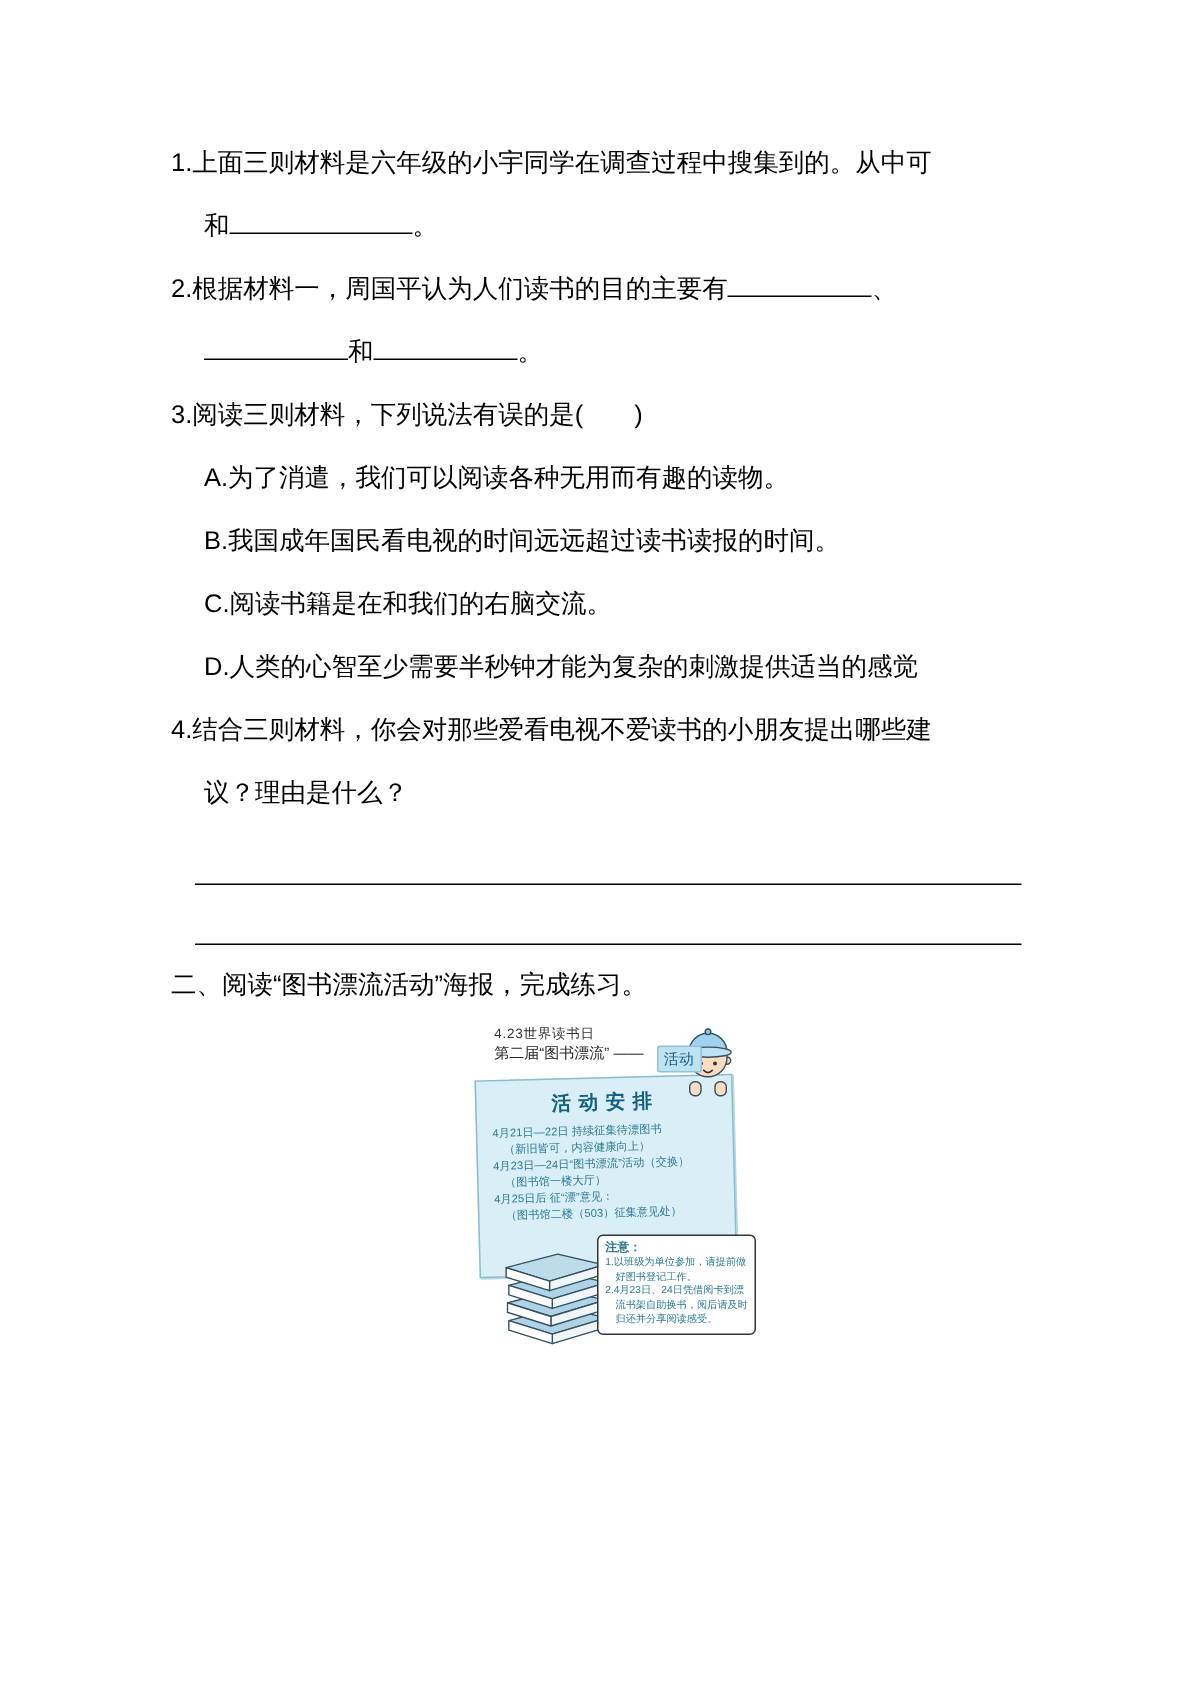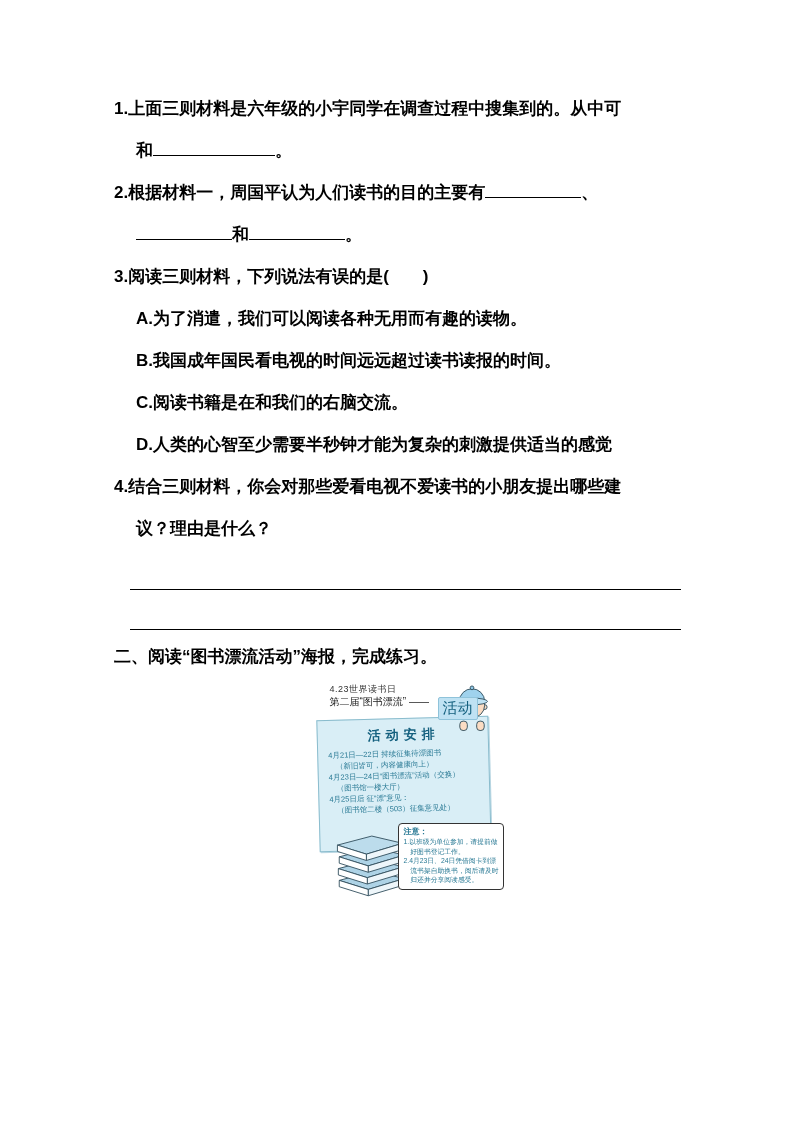--- a/index.html
+++ b/index.html
@@ -3,21 +3,21 @@
 <meta charset="utf-8">
 <style>
   * { margin:0; padding:0; box-sizing:border-box; }
   html,body { background:#fff; }
   body { font-family:"Liberation Sans","DejaVu Sans",sans-serif; color:#000; }
   .page {
     position:relative; width:793px; height:1122px; background:#ffffff;
     margin:0 auto; overflow:hidden;
     padding:88px 112px 0 114px;
   }
-  .line { font-size:17px; line-height:42px; white-space:nowrap;font-weight:bold; }
+  .line { font-size:17px; line-height:42px; white-space:nowrap; }
   .indent { padding-left:22px; }
   .blank {
     display:inline-block; height:15px; border-bottom:1.4px solid #000;
     vertical-align:baseline;
   }
   .b110 { width:112px; }
   .b120 { width:122px; }
   .b95  { width:96px; }
   .answer-line {
     height:40px; border-bottom:1.4px solid #000; margin-left:16px;
@@ -28,21 +28,21 @@
   }
   .poster .date-label {
     position:absolute; left:42px; top:1px; font-size:9px; color:#333;
     letter-spacing:.5px; z-index:3; white-space:nowrap;
   }
   .poster .title-line {
     position:absolute; left:42px; top:13px; font-size:10px; color:#222;
     z-index:3; white-space:nowrap;
   }
   .poster .badge {
-    position:absolute; left:150px; top:15px; font-size:15px; color:#14607f;
+    position:absolute; left:150px; top:15px; font-size:10px; color:#14607f;
     background:#bfe2f3; border:1px solid #8fc3da; border-radius:2px;
     padding:1px 4px; z-index:4; white-space:nowrap;
   }
   .poster .board {
     position:absolute; left:30px; top:36px; width:172px; height:132px;
     background:#d9eef6; border:1px solid #8abccd;
     transform:rotate(-1.5deg); z-index:1; padding:7px 8px 0 10px;
     box-shadow:1px 1px 0 #b9d6e2;
   }
   .poster .board-title {

